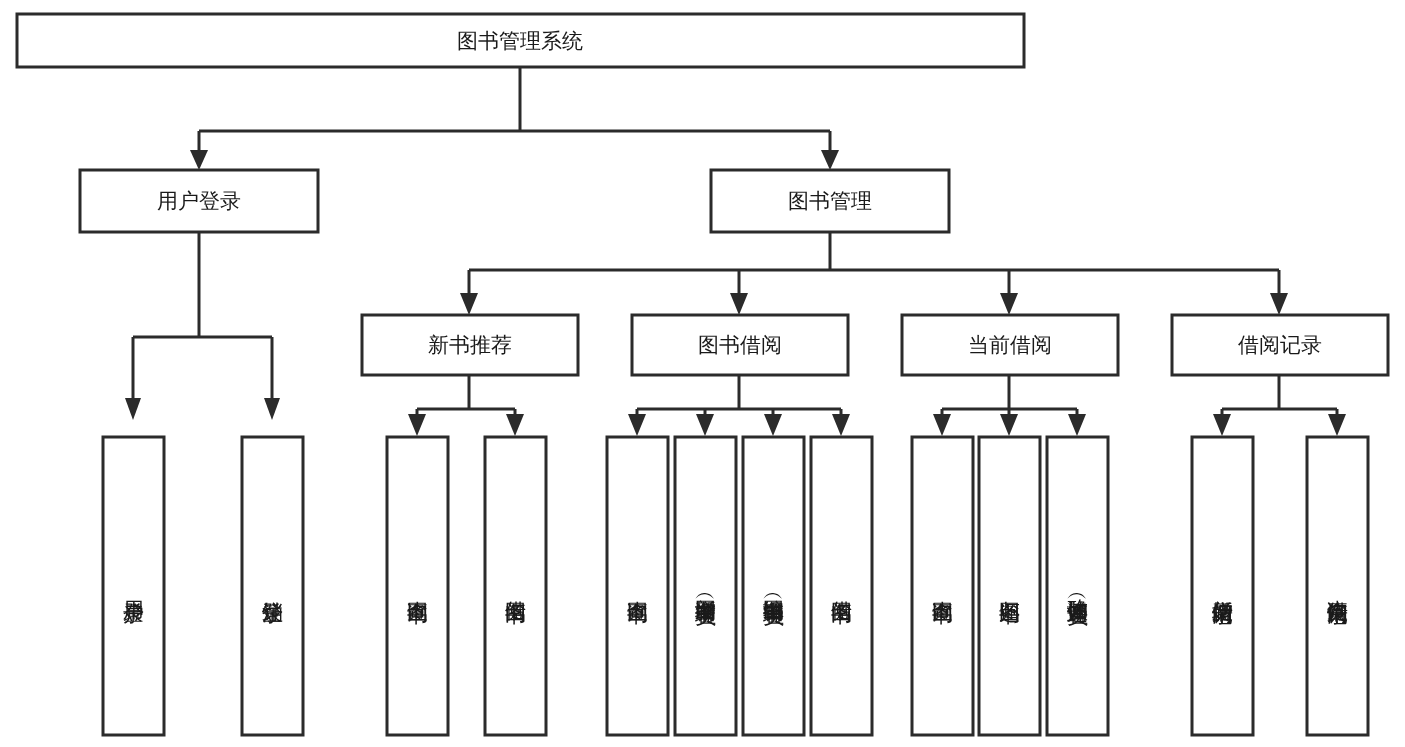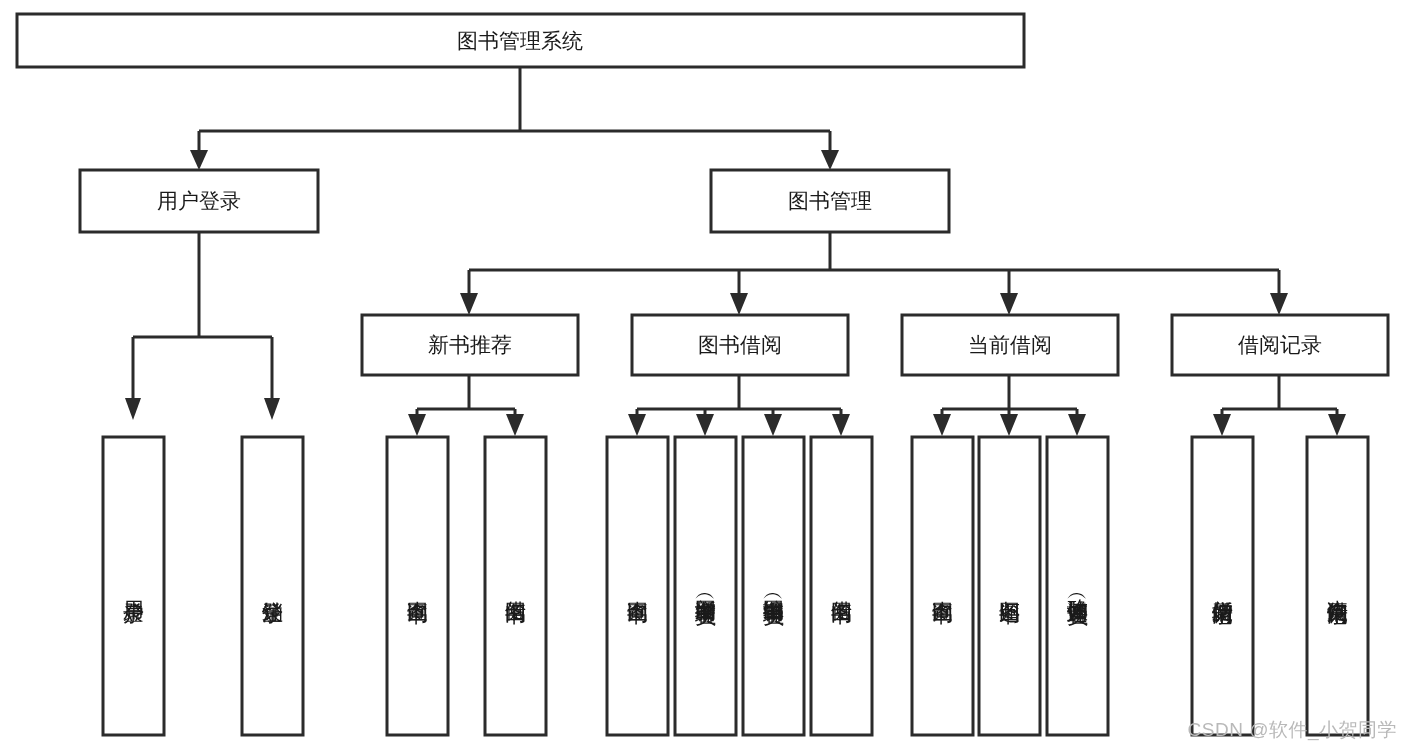--- a/index.html
+++ b/index.html
@@ -201,15 +201,14 @@
   <div class="leaf-label" style="left:743px; top:437px; width:61px; height:298px;">编辑图书（管理员）</div>
   <div class="leaf-label" style="left:811px; top:437px; width:61px; height:298px;">借阅图书</div>
 
   <div class="leaf-label" style="left:912px; top:437px; width:61px; height:298px;">查询图书</div>
   <div class="leaf-label" style="left:979px; top:437px; width:61px; height:298px;">归还图书</div>
   <div class="leaf-label" style="left:1047px; top:437px; width:61px; height:298px;">确认归还（管理员）</div>
 
   <div class="leaf-label" style="left:1192px; top:437px; width:61px; height:298px;">新增借阅记录</div>
   <div class="leaf-label" style="left:1307px; top:437px; width:61px; height:298px;">查询借阅记录</div>
 
-  <div class="watermark">CSDN @软件_小贺同学</div>
 
 </div>
 
 </body></html>

